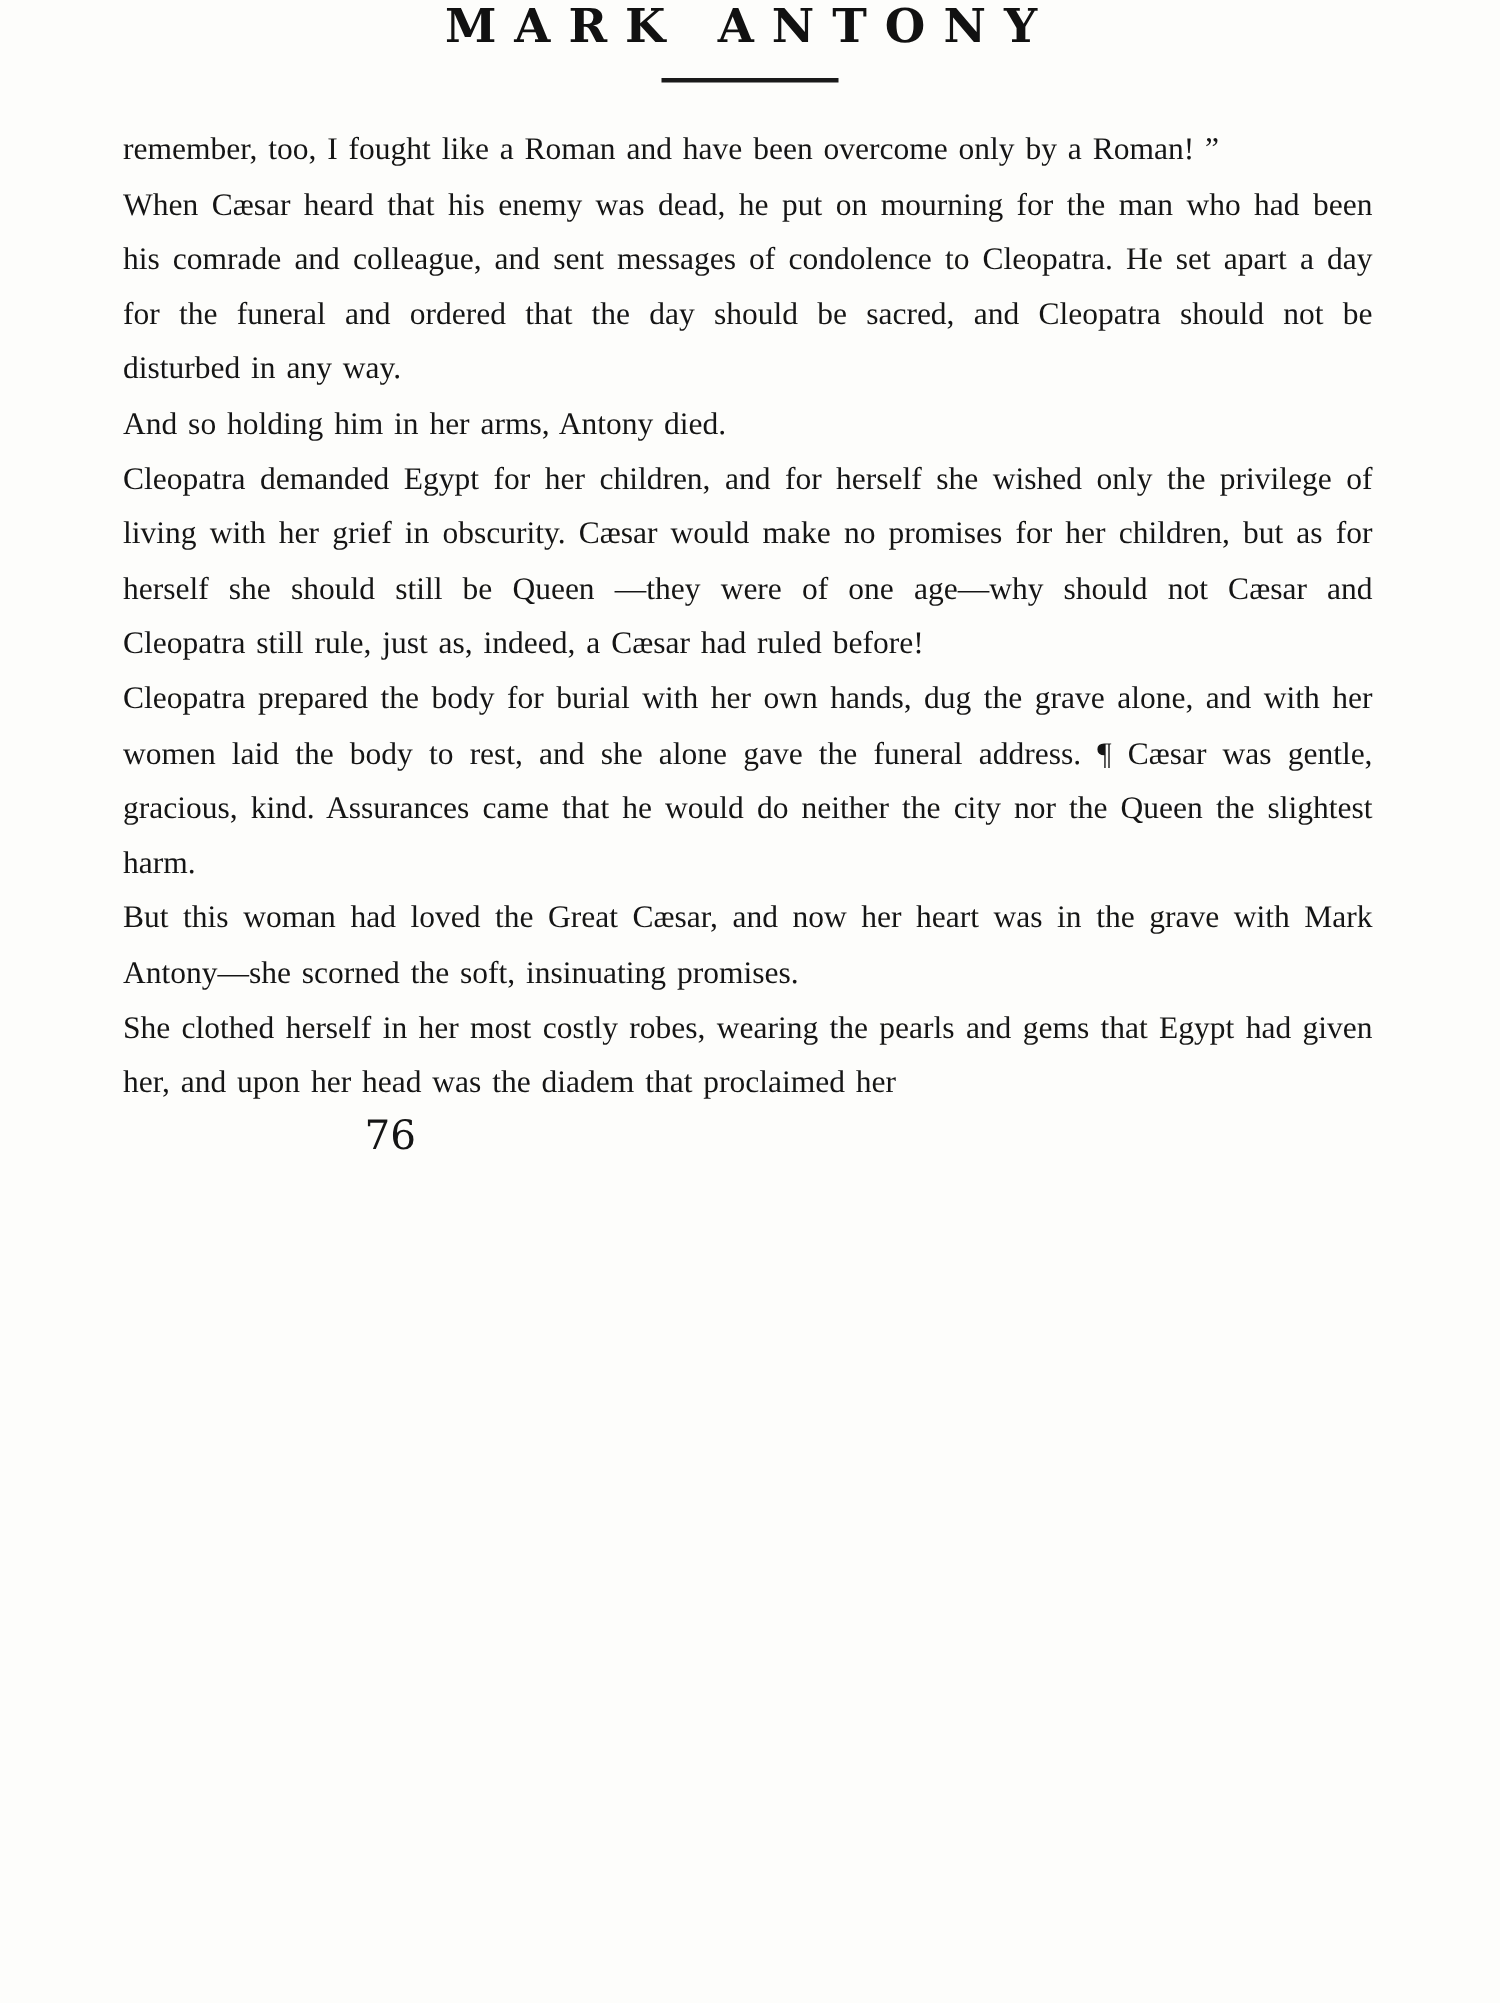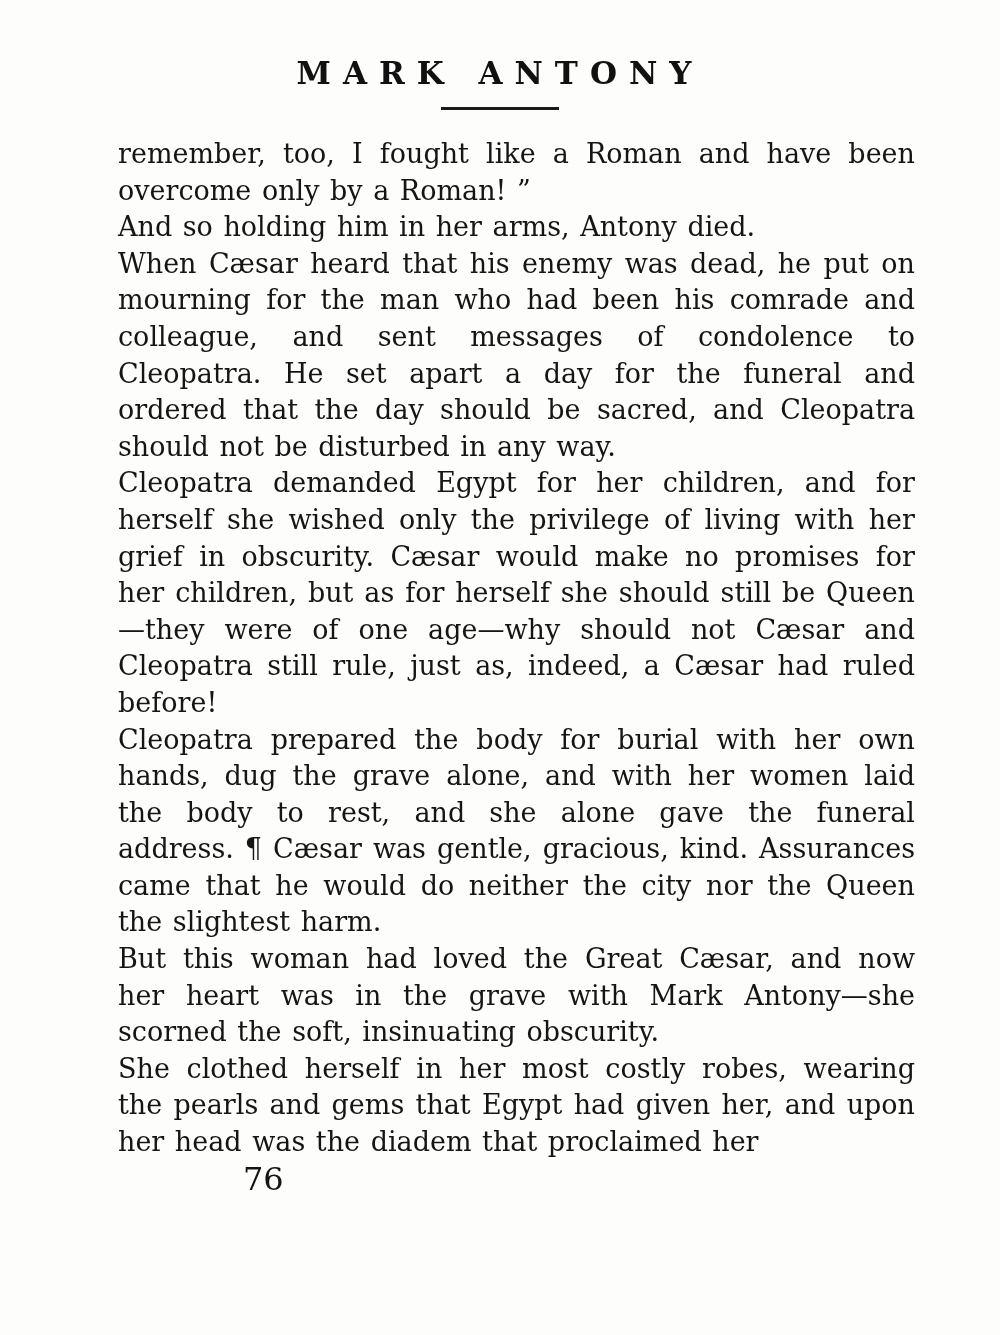--- a/index.html
+++ b/index.html
@@ -15,61 +15,61 @@
       overflow: hidden;
     }
     .page {
       position: relative;
       width: 100%;
       height: 100%;
       box-sizing: border-box;
     }
     .title {
       margin: 0;
-      padding-top: 55px;
       text-align: center;
       font-size: 31px;
       font-weight: 700;
       letter-spacing: 12px;
       color: #111;
     }
     .title-rule {
       width: 118px;
       height: 0;
       border: none;
       border-bottom: 3px solid #1a1a1a;
       margin: 16px auto 0 auto;
     }
     .body-text {
-      margin: 26px 85px 0 118px;
-      font-size: 27px;
+      margin: 26px 85px 0 82px;
+      font-size: 21px;
       line-height: 36.6px;
       word-spacing: 2px;
+      font-family: Liberation Serif, serif;
     }
     .body-text p {
       margin: 0;
       text-align: justify;
       text-justify: inter-word;
     }
     .page-number {
       margin: 0 0 0 243px;
-      font-size: 32px;
+      font-size: 27px;
       line-height: 36.6px;
       color: #151515;
     }
   </style>
 </head>
 <body>
 
 <div class="page">
   <h1 class="title">MARK ANTONY</h1>
   <hr class="title-rule">
   <div class="body-text">
       <p>remember, too, I fought like a Roman and have been overcome only by a Roman! ”</p>
+      <p>When Cæsar heard that his enemy was dead, he put on mourning for the man who had been his comrade and colleague, and sent messages of condolence to Cleopatra. He set apart a day for the funeral and ordered that the day should be sacred, and Cleopatra should not be disturbed in any way.</p>
       <p>And so holding him in her arms, Antony died.</p>
-      <p>When Cæsar heard that his enemy was dead, he put on mourning for the man who had been his comrade and colleague, and sent messages of condolence to Cleopatra. He set apart a day for the funeral and ordered that the day should be sacred, and Cleopatra should not be disturbed in any way.</p>
       <p>Cleopatra demanded Egypt for her children, and for herself she wished only the privilege of living with her grief in obscurity. Cæsar would make no promises for her children, but as for herself she should still be Queen —they were of one age—why should not Cæsar and Cleopatra still rule, just as, indeed, a Cæsar had ruled before!</p>
       <p>Cleopatra prepared the body for burial with her own hands, dug the grave alone, and with her women laid the body to rest, and she alone gave the funeral address. ¶ Cæsar was gentle, gracious, kind. Assurances came that he would do neither the city nor the Queen the slightest harm.</p>
-      <p>But this woman had loved the Great Cæsar, and now her heart was in the grave with Mark Antony—she scorned the soft, insinuating obscurity.</p>
+      <p>But this woman had loved the Great Cæsar, and now her heart was in the grave with Mark Antony—she scorned the soft, insinuating promises.</p>
       <p>She clothed herself in her most costly robes, wearing the pearls and gems that Egypt had given her, and upon her head was the diadem that proclaimed her</p>
     </div>
   <p class="page-number">76</p>
 </div>
 
 </body></html>

